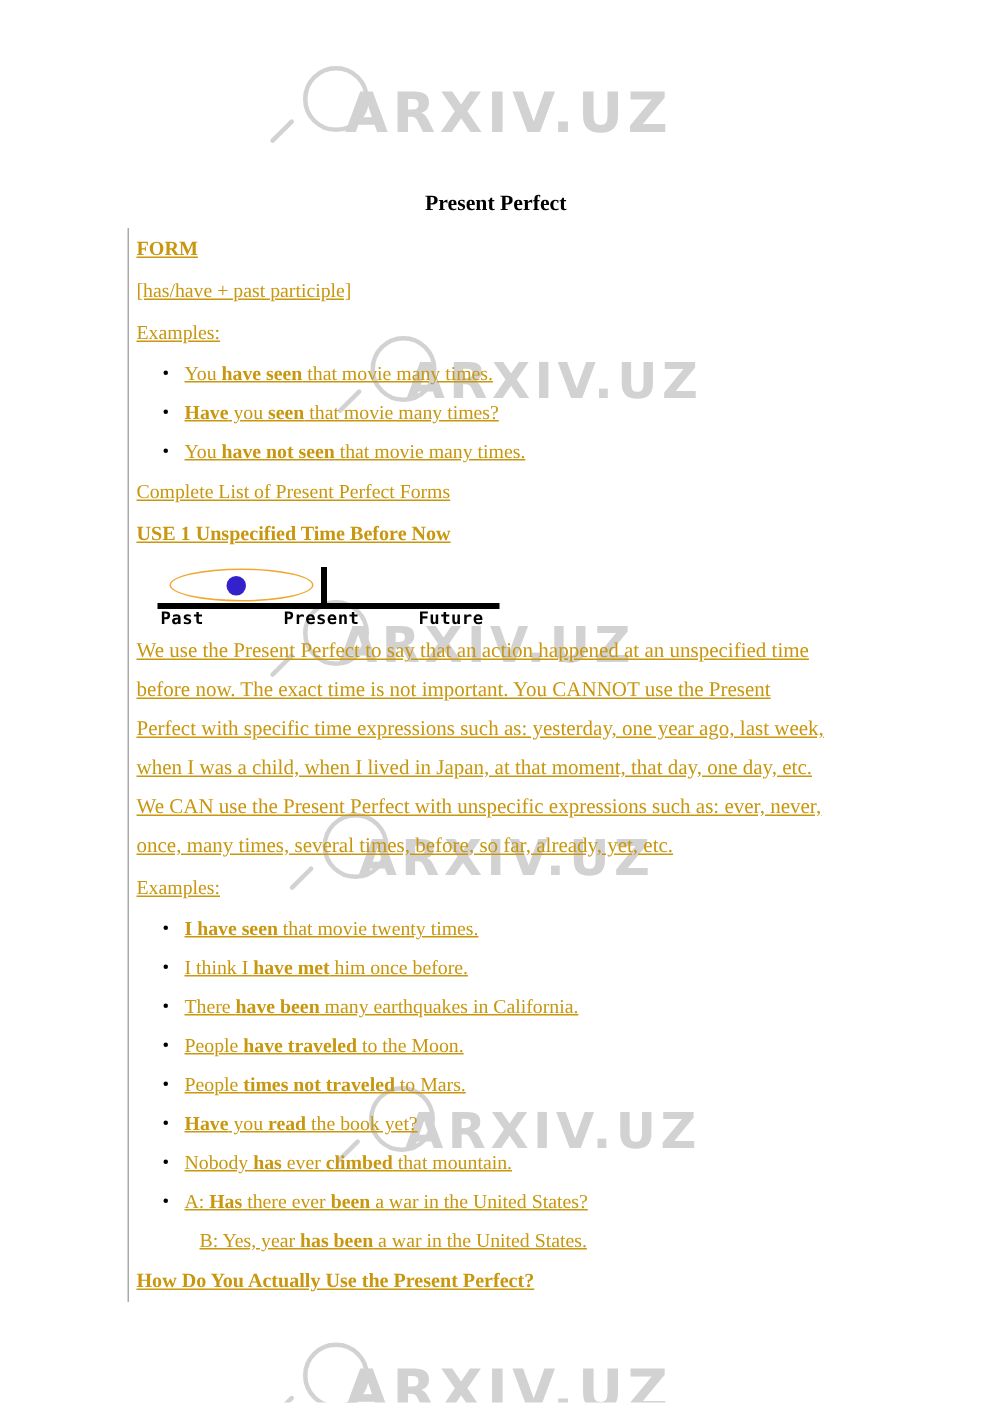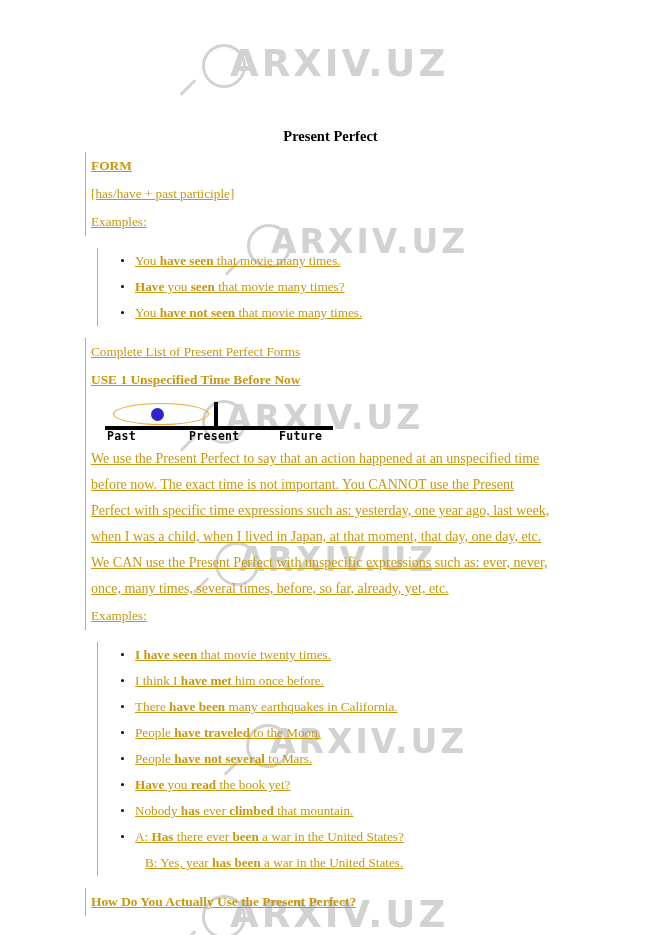--- a/index.html
+++ b/index.html
@@ -17,21 +17,21 @@
   }
 
   
   .wm {
     position: absolute;
     pointer-events: none;
     user-select: none;
     color: #d2d2d2;
     z-index: 0;
     display: flex;
-    align-items: flex-start;
+    align-items: center;
   }
   .wm .wm-glass {
     position: relative;
     width: 62px;
     height: 62px;
     flex: 0 0 auto;
   }
   .wm .wm-glass .ring {
     position: absolute;
     left: 10px;
@@ -138,21 +138,21 @@
     color: #c8970f;
   }
   .plain-link {
     font-size: 13.2px;
     line-height: 28px;
     text-decoration: underline;
     color: #c8970f;
   }
 
   ul.bullets {
-    margin: 12px;
+    margin: 0;
     padding: 0;
     list-style: none;
   }
   ul.bullets li {
     position: relative;
     padding-left: 38px;
     font-size: 13.2px;
     line-height: 26px;
   }
   ul.bullets li .dot {
@@ -370,21 +370,21 @@
       </li>
       <li class="row bar">
         <span class="dot"></span>
         <span class="txt">
           <span>People </span><b>have traveled</b><span> to the Moon.</span><b></b><span></span>
         </span>
       </li>
       <li class="row bar">
         <span class="dot"></span>
         <span class="txt">
-          <span>People </span><b>have not several</b><span> to Mars.</span><b></b><span></span>
+          <span>People </span><b>times not traveled</b><span> to Mars.</span><b></b><span></span>
         </span>
       </li>
       <li class="row bar">
         <span class="dot"></span>
         <span class="txt">
           <span></span><b>Have</b><span> you </span><b>read</b><span> the book yet?</span>
         </span>
       </li>
       <li class="row bar">
         <span class="dot"></span>

